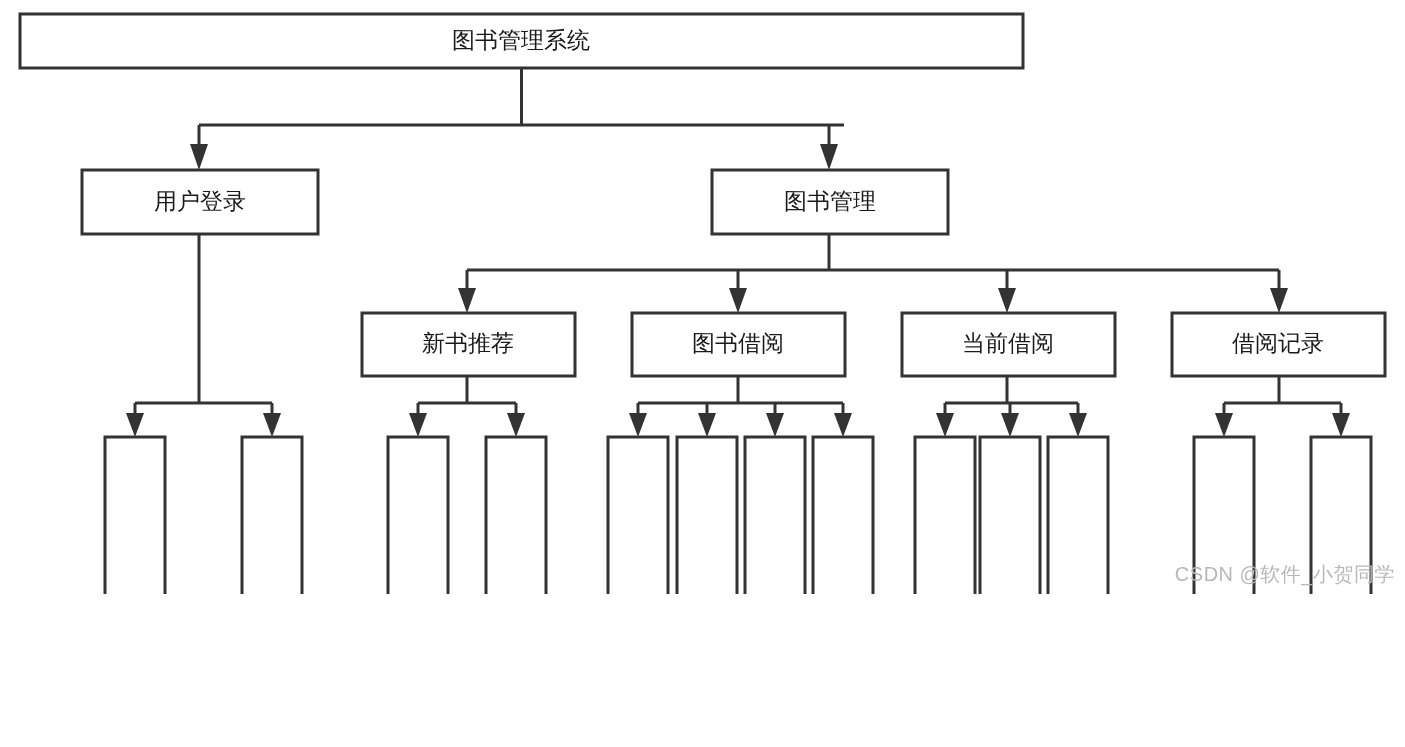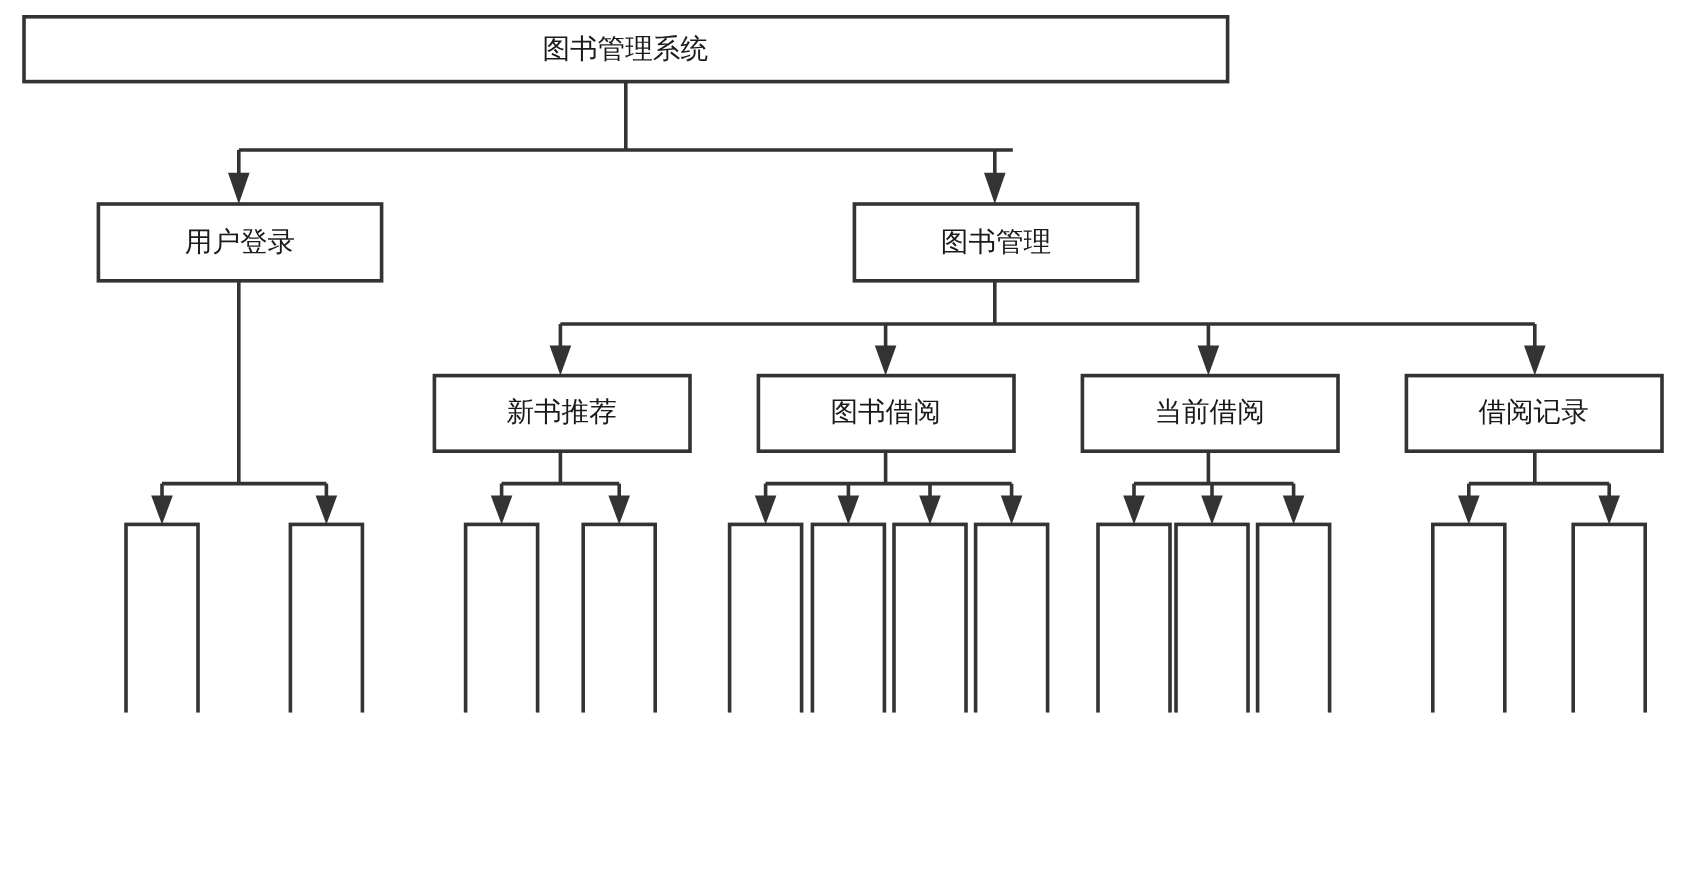--- a/index.html
+++ b/index.html
@@ -232,14 +232,15 @@
   <div class="leaf-label" style="left:745px; top:443px; width:60px; height:292px;">编辑图书（管理员）</div>
   <div class="leaf-label" style="left:813px; top:508px; width:60px; height:227px;">借阅图书</div>
 
   <div class="leaf-label" style="left:915px; top:508px; width:60px; height:227px;">查询图书</div>
   <div class="leaf-label" style="left:980px; top:508px; width:60px; height:227px;">归还图书</div>
   <div class="leaf-label" style="left:1048px; top:443px; width:60px; height:292px;">确认归还（管理员）</div>
 
   <div class="leaf-label" style="left:1194px; top:468px; width:60px; height:267px;">新增借阅记录</div>
   <div class="leaf-label" style="left:1311px; top:468px; width:60px; height:267px;">查询借阅记录</div>
 
+  <div class="watermark">CSDN @软件_小贺同学</div>
 
 </div>
 
 </body></html>

